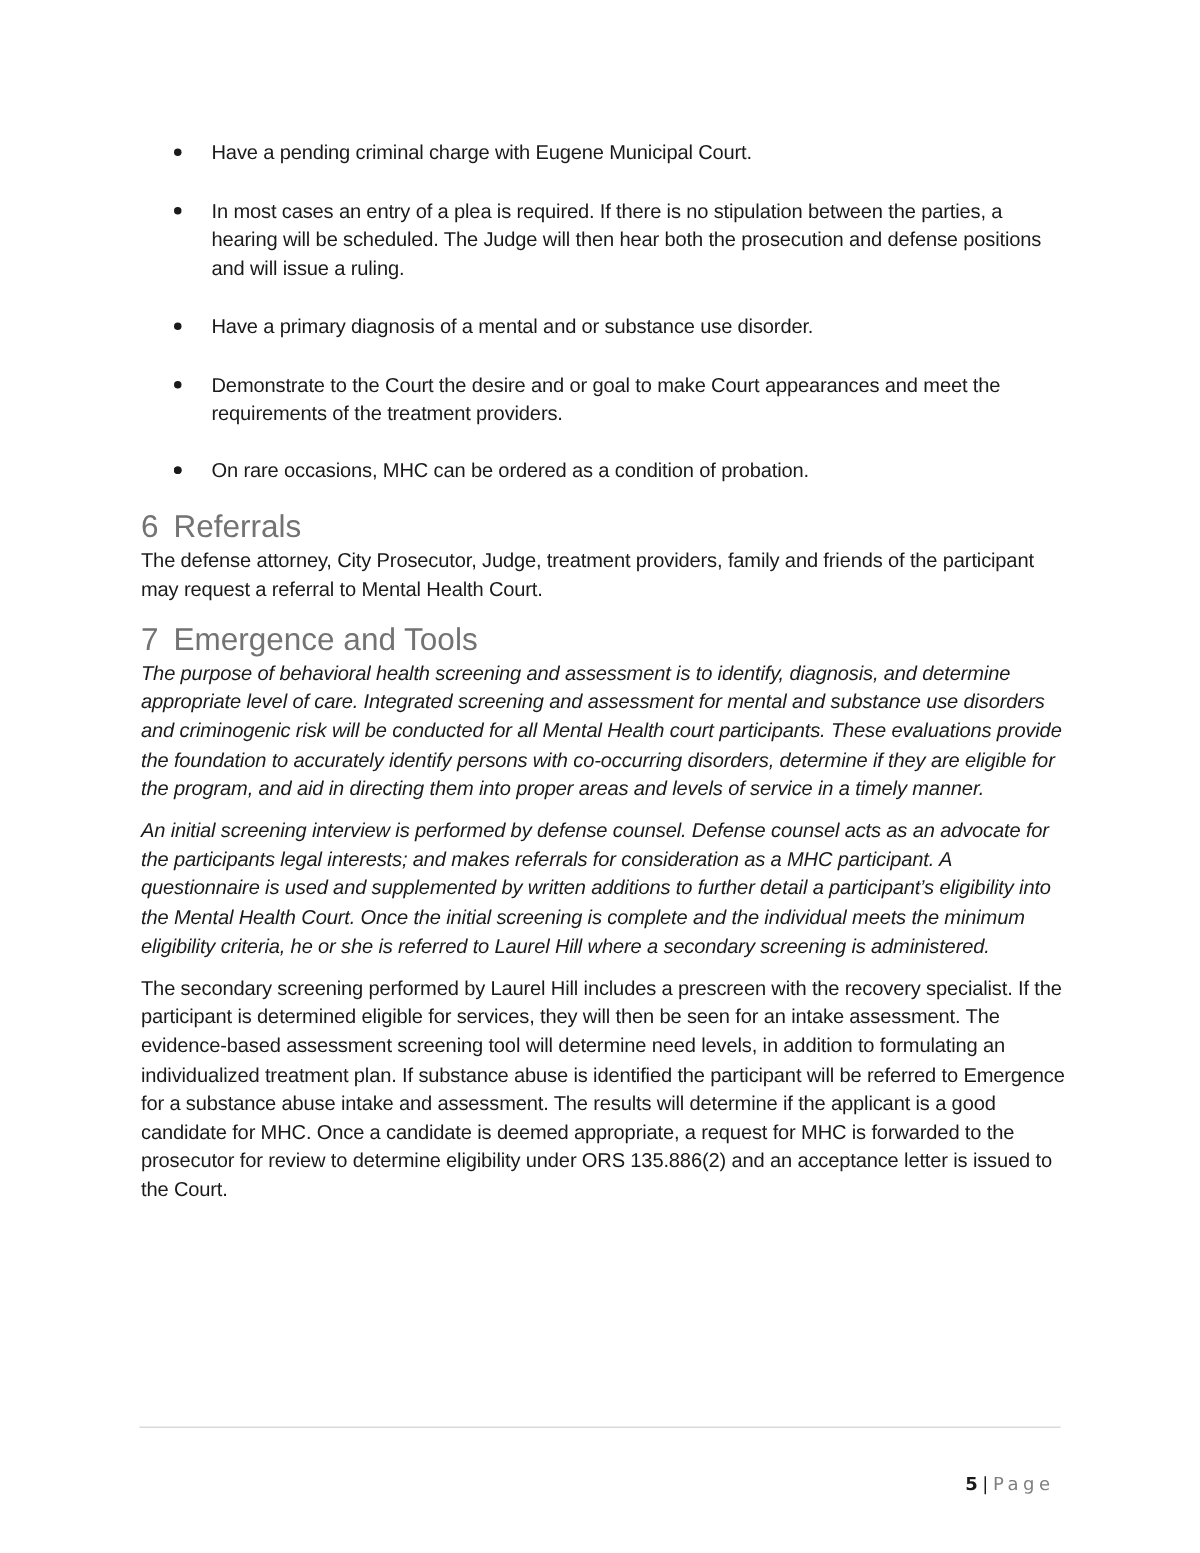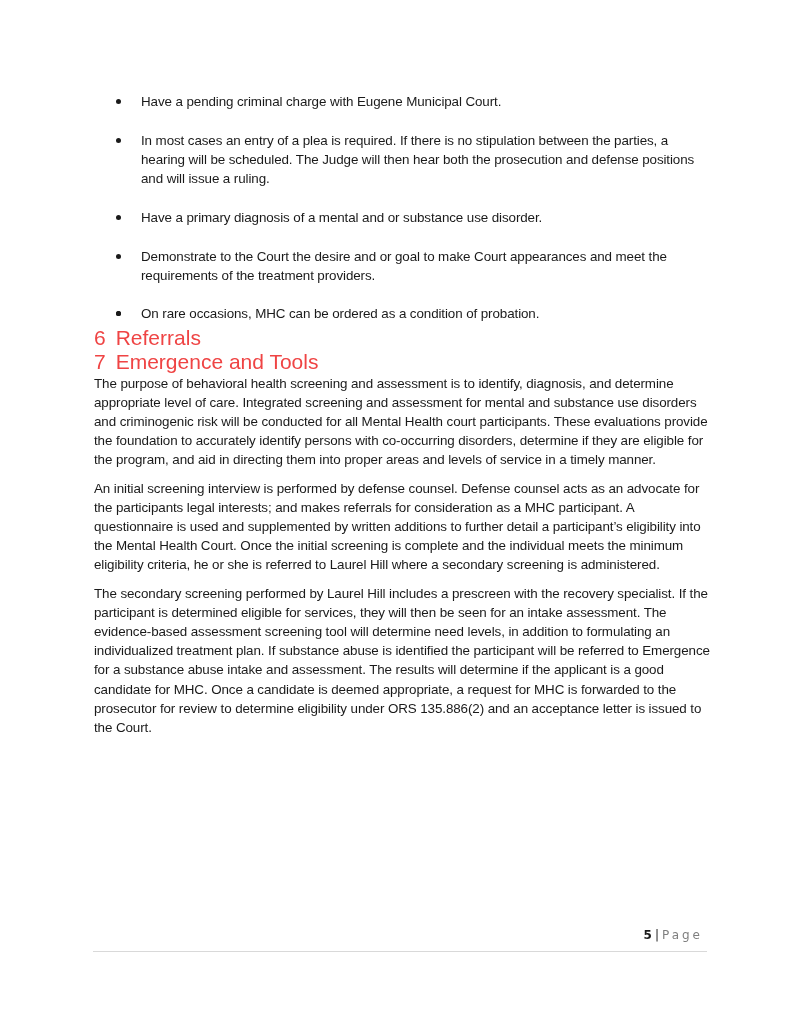--- a/index.html
+++ b/index.html
@@ -9,26 +9,26 @@
     }
     .page { position: absolute; left: 0; top: 0; width: 800px; height: 1035px; }
     .content { position: absolute; left: 94px; top: 92px; width: 616px; font-size: 13.4px; line-height: 19.2px; letter-spacing: -0.1px; }
     ul.bullets { list-style: none; margin: 0; padding: 0; }
     ul.bullets li { position: relative; padding-left: 47px; margin: 0; }
     ul.bullets li .dot {
       position: absolute; left: 22px; top: 7px; width: 5px; height: 5px; border-radius: 50%; background: #1a1a1a;
     }
     .gap-lg { margin-bottom: 19.5px !important; }
     .subhead { font-weight: bold; font-size: 12.4px; margin: 6px 0 8px 0; letter-spacing: -0.2px; }
-    h2 { font-weight: normal; font-size: 21px; line-height: 24px; margin: 0; letter-spacing: 0px; color: #ef4444; }
+    h2 { font-weight: normal; font-size: 21px; line-height: 24px; margin: 0; letter-spacing: 0px; color: #737373; }
     h2 .num { margin-right: 10px; }
     p { margin: 0; }
-    .para-gap { margin-bottom: 9px; }
+    .para-gap { margin-bottom: 9px; font-style: italic; }
     .footer-rule { position: absolute; left: 93px; top: 951px; width: 614px; height: 1px; background: #d9d9d9; }
-    .footer { position: absolute; right: 97px; top: 928px; font-family: "DejaVu Sans", sans-serif; font-size: 12px; color: #1a1a1a; }
+    .footer { position: absolute; right: 97px; top: 982px; font-family: "DejaVu Sans", sans-serif; font-size: 12px; color: #1a1a1a; }
     .footer .pg-num { font-weight: bold; }
     .footer .sep { margin: 0 3px; }
     .footer .pg-word { color: #7f7f7f; letter-spacing: 3px; }
   </style>
 </head>
 <body>
 
 <div class="page">
   <div class="content">
 
@@ -49,29 +49,30 @@
         <span class="dot"></span>
         <span>Demonstrate to the Court the desire and or goal to make Court appearances and meet the requirements of the treatment providers.</span>
       </li>
     </ul>
 
 
     <ul class="bullets">
       <li class="gap-lg">
         <span class="dot"></span>
       </li>
-      <li style="margin-bottom:2px;">
+      <li style="margin-bottom:16px;">
         <span class="dot"></span>
         <span>On rare occasions, MHC can be ordered as a condition of probation.</span>
       </li>
     </ul>
 
     <h2>
       <span class="num">6</span><span>Referrals</span>
     </h2>
+    <p style="margin-bottom:13px;">The defense attorney, City Prosecutor, Judge, treatment providers, family and friends of the participant may request a referral to Mental Health Court.</p>
 
     <h2>
       <span class="num">7</span><span>Emergence and Tools</span>
     </h2>
     <p class="para-gap">The purpose of behavioral health screening and assessment is to identify, diagnosis, and determine appropriate level of care.  Integrated screening and assessment for mental and substance use disorders and criminogenic risk will be conducted for all Mental Health court participants.  These evaluations provide the foundation to accurately identify persons with co-occurring disorders, determine if they are eligible for the program, and aid in directing them into proper areas and levels of service in a timely manner.</p>
     <p class="para-gap">An initial screening interview is performed by defense counsel. Defense counsel acts as an advocate for the participants legal interests; and makes referrals for consideration as a MHC participant.  A questionnaire is used and supplemented by written additions to further detail a participant’s eligibility into the Mental Health Court.  Once the initial screening is complete and the individual meets the minimum eligibility criteria, he or she is referred to Laurel Hill where a secondary screening is administered.</p>
     <p>The secondary screening performed by Laurel Hill includes a prescreen with the recovery specialist. If the participant is determined eligible for services, they will then be seen for an intake assessment. The evidence-based assessment screening tool will determine need levels, in addition to formulating an individualized treatment plan.  If substance abuse is identified the participant will be referred to Emergence for a substance abuse intake and assessment. The results will determine if the applicant is a good candidate for MHC.  Once a candidate is deemed appropriate, a request for MHC is forwarded to the prosecutor for review to determine eligibility under ORS 135.886(2) and an acceptance letter is issued to the Court.</p>
   </div>
 
   <div class="footer-rule"></div>

